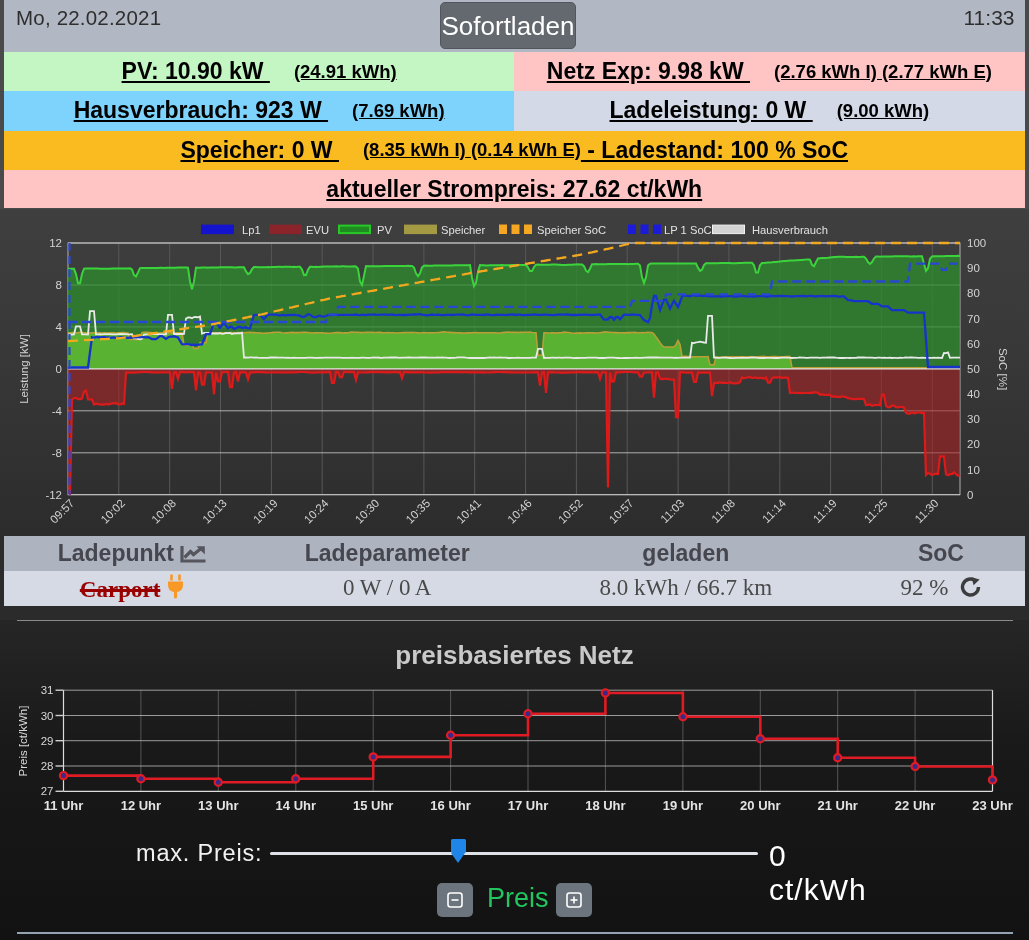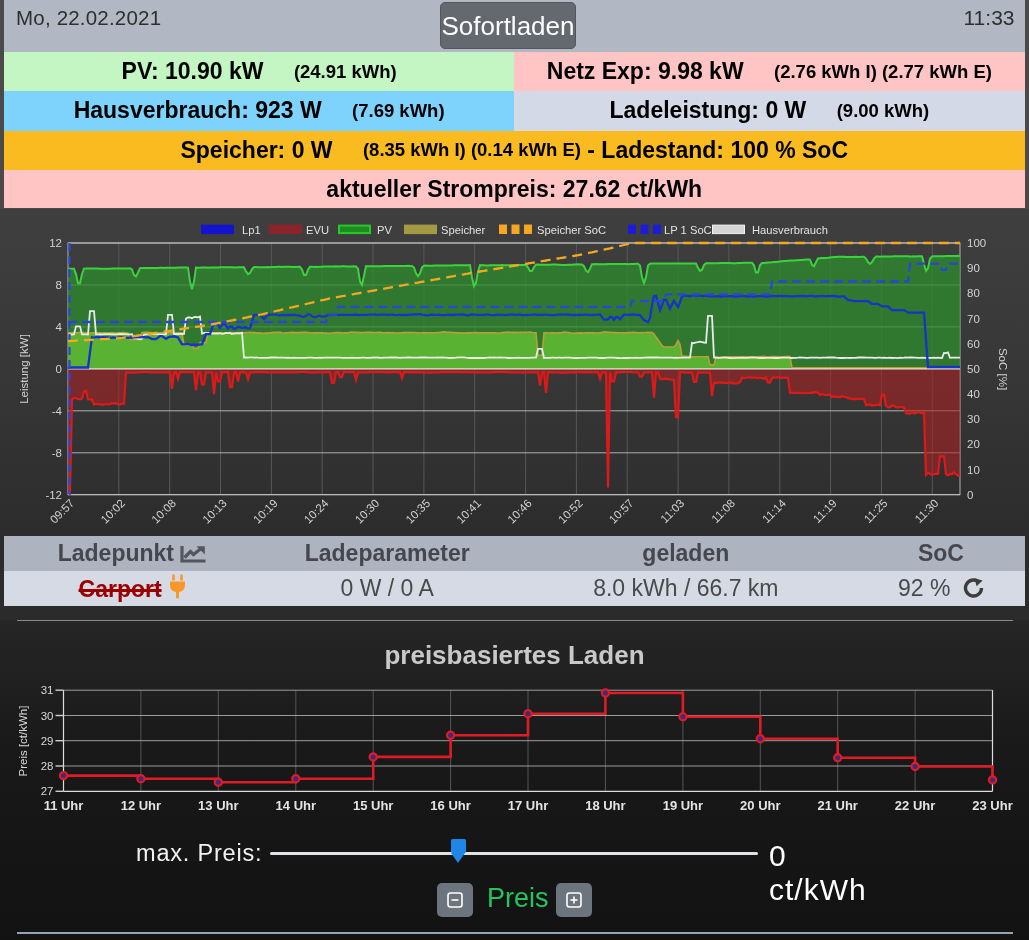--- a/index.html
+++ b/index.html
@@ -4,30 +4,30 @@
 html,body { width:1029px; height:940px; overflow:hidden; background:#4a4a4a;
   font-family:"Liberation Sans", sans-serif; }
 .wrap { width:1029px; height:940px; position:relative; }
 .topbar { position:absolute; left:4px; top:0; width:1020.5px; height:52px; background:#b2b8c3; }
 .date { position:absolute; left:16px; top:6px; font-size:20.5px; letter-spacing:0.2px; color:#2e2e2e; }
 .time { position:absolute; right:14.5px; top:6px; font-size:21px; color:#2e2e2e; }
 .btn-mode { position:absolute; left:440px; top:2px; width:136px; height:47px; background:#64696f; border:1px solid #53575d;
   border-radius:5px; color:#fff; font-size:26px; text-align:center; line-height:46px; }
 .row { position:absolute; left:4px; width:1020.5px; height:39.3px; display:flex; }
 .cell { flex:1; display:flex; align-items:center; justify-content:center; color:#000;
-  font-weight:bold; font-size:23px; white-space:nowrap; padding-top:0; }
+  font-weight:bold; font-size:23px; white-space:nowrap; padding-top:0;text-decoration:underline; }
 .cell .sm { font-size:18.5px; margin-left:24px; font-weight:bold; }
 .chartblock { position:absolute; left:0; top:208.5px; width:1029px; height:327.5px;
   background:linear-gradient(180deg,#3f3f3f 0%,#383838 45%,#2c2c2c 100%); }
 .axt { font-size:11.5px; fill:#d2d2d2; font-family:"Liberation Sans",sans-serif; }
 .legt { font-size:11.2px; fill:#e2e2e2; font-family:"Liberation Sans",sans-serif; }
 .tblblock { position:absolute; left:0; top:536px; width:1029px; height:84px; background:#2b2b2b; }
 table.lp { position:absolute; left:4px; top:0; width:1020.5px; border-collapse:collapse; table-layout:fixed; }
 table.lp th { background:#adb3bf; color:#46464e; font-size:23px; font-weight:bold; height:34.5px; }
-table.lp td { background:#d5dae5; color:#4a4a4a; font-size:23px; text-align:center; height:35px; }
+table.lp td { background:#d5dae5; color:#4a4a4a; font-size:23px; text-align:center; height:35px;font-family:Liberation Serif, serif; }
 .carport { color:#990000; font-weight:bold; text-decoration:line-through; text-decoration-thickness:2.5px; }
 .bottomblock { position:absolute; left:0; top:620px; width:1029px; height:320px;
   background:linear-gradient(180deg,#262626 0%,#191919 40%,#121212 100%); }
 .hr1 { position:absolute; left:17px; top:619.5px; width:996px; height:0; border-top:1.5px solid #8a8a8a; }
 .ptitle { position:absolute; top:640px; width:1029px; text-align:center; color:#c9c9c9;
   font-size:26px; font-weight:bold; }
 .paxt { font-size:11.5px; fill:#d8d8d8; font-family:"Liberation Sans",sans-serif; }
 .pxlab { font-size:13px; fill:#e4e4e4; font-weight:bold; font-family:"Liberation Sans",sans-serif; }
 .sliderrow { position:absolute; top:838px; width:879px; height:32px; color:#fff; }
 .maxpreis { position:absolute; left:136px; top:2px; font-size:23.5px; letter-spacing:0.8px; color:#f2f2f2; }
@@ -184,21 +184,21 @@
                 <path d="M18.5 11 a8 8 0 1 1 -3.2-6.4" fill="none" stroke="#3d3d3d" stroke-width="3.4"></path>
                 <path d="M11.5 1.2 L19.6 3.4 L13.6 9.3 z" fill="#3d3d3d"></path>
               </svg></td>
           </tr>
     </tbody>
       </table>
   </div>
 
   <div class="bottomblock"></div>
   <div class="hr1"></div>
-  <div class="ptitle">preisbasiertes Laden</div>
+  <div class="ptitle">preisbasiertes Netz</div>
   <div style="position:absolute; top:668px; left:0;"><svg width="1029" height="162" viewBox="0 0 1029 162">
 <line x1="140.9" y1="22.2" x2="140.9" y2="123.3" stroke="#555" stroke-width="1"></line>
         <line x1="218.3" y1="22.2" x2="218.3" y2="123.3" stroke="#555" stroke-width="1"></line>
         <line x1="295.8" y1="22.2" x2="295.8" y2="123.3" stroke="#555" stroke-width="1"></line>
         <line x1="373.2" y1="22.2" x2="373.2" y2="123.3" stroke="#555" stroke-width="1"></line>
         <line x1="450.6" y1="22.2" x2="450.6" y2="123.3" stroke="#555" stroke-width="1"></line>
         <line x1="528.0" y1="22.2" x2="528.0" y2="123.3" stroke="#555" stroke-width="1"></line>
         <line x1="605.4" y1="22.2" x2="605.4" y2="123.3" stroke="#555" stroke-width="1"></line>
         <line x1="682.9" y1="22.2" x2="682.9" y2="123.3" stroke="#555" stroke-width="1"></line>
         <line x1="760.3" y1="22.2" x2="760.3" y2="123.3" stroke="#555" stroke-width="1"></line>

